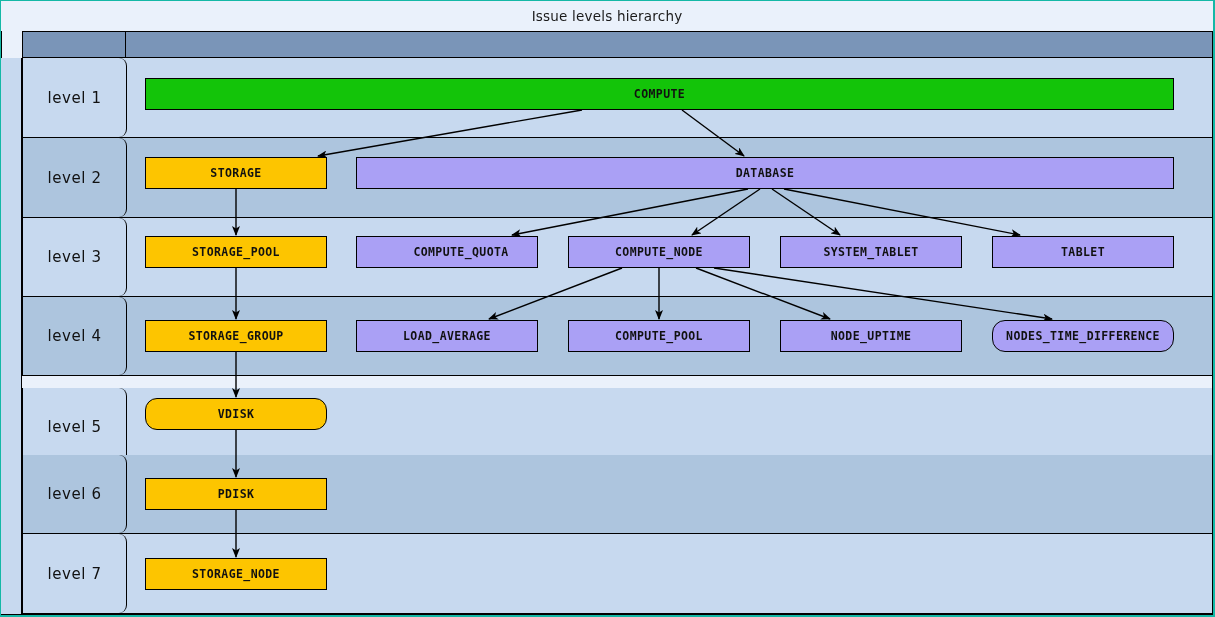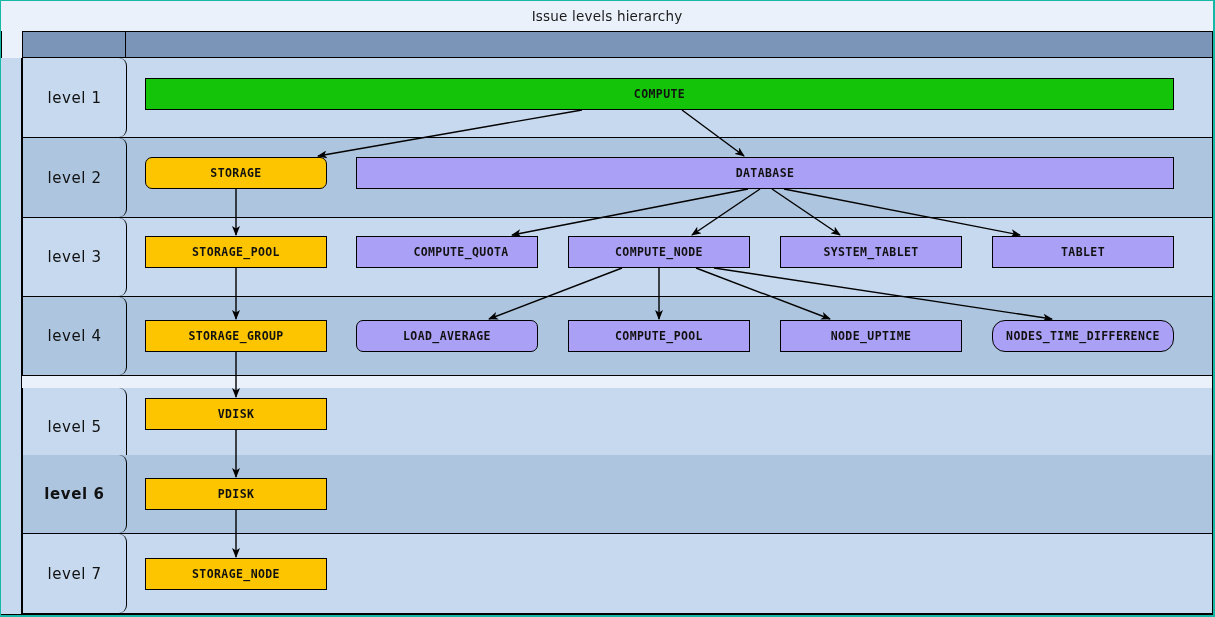--- a/index.html
+++ b/index.html
@@ -160,21 +160,21 @@
       </div>
       <div class="row odd" style="top: 218px; height: 79px;">
         <div class="row-label">level 3</div>
       </div>
       <div class="row even" style="top: 297px; height: 79px;">
         <div class="row-label">level 4</div>
       </div>
       <div class="row odd" style="top: 388px; height: 79px;">
         <div class="row-label">level 5</div>
       </div>
-      <div class="row even" style="top: 455px; height: 79px; font-weight: bold;">
+      <div class="row even" style="top: 455px; height: 79px;">
         <div class="row-label">level 6</div>
       </div>
       <div class="row odd" style="top: 534px; height: 80px;">
         <div class="row-label">level 7</div>
       </div>
     </div>
 
   <svg id="edges" viewBox="0 0 1215 617" xmlns="http://www.w3.org/2000/svg">
     <defs>
       <marker id="arrowhead" markerWidth="10" markerHeight="8" refX="9" refY="4" orient="auto" markerUnits="userSpaceOnUse">
@@ -195,30 +195,30 @@
         <line x1="696" y1="268" x2="830" y2="319" stroke="#000000" stroke-width="1.4" marker-end="url(#arrowhead)"></line>
         <line x1="714" y1="268" x2="1052" y2="319" stroke="#000000" stroke-width="1.4" marker-end="url(#arrowhead)"></line>
         <line x1="236" y1="352" x2="236" y2="397" stroke="#000000" stroke-width="1.4" marker-end="url(#arrowhead)"></line>
         <line x1="236" y1="430" x2="236" y2="477" stroke="#000000" stroke-width="1.4" marker-end="url(#arrowhead)"></line>
         <line x1="236" y1="510" x2="236" y2="557" stroke="#000000" stroke-width="1.4" marker-end="url(#arrowhead)"></line>
       </g>
   </svg>
 
   <div id="nodes">
       <div class="node green" style="left: 145px; top: 78px; width: 1029px;">COMPUTE</div>
-      <div class="node yellow" style="left: 145px; top: 157px; width: 182px; border-radius: 7px;">STORAGE</div>
+      <div class="node yellow" style="left: 145px; top: 157px; width: 182px;">STORAGE</div>
       <div class="node purple" style="left: 356px; top: 157px; width: 818px;">DATABASE</div>
       <div class="node yellow" style="left: 145px; top: 236px; width: 182px;">STORAGE_POOL</div>
       <div class="node purple" style="left: 356px; top: 236px; width: 182px; padding-left: 28px;">COMPUTE_QUOTA</div>
       <div class="node purple" style="left: 568px; top: 236px; width: 182px;">COMPUTE_NODE</div>
       <div class="node purple" style="left: 780px; top: 236px; width: 182px;">SYSTEM_TABLET</div>
       <div class="node purple" style="left: 992px; top: 236px; width: 182px;">TABLET</div>
       <div class="node yellow" style="left: 145px; top: 320px; width: 182px;">STORAGE_GROUP</div>
-      <div class="node purple" style="left: 356px; top: 320px; width: 182px; border-radius: 7px;">LOAD_AVERAGE</div>
+      <div class="node purple" style="left: 356px; top: 320px; width: 182px;">LOAD_AVERAGE</div>
       <div class="node purple" style="left: 568px; top: 320px; width: 182px;">COMPUTE_POOL</div>
       <div class="node purple" style="left: 780px; top: 320px; width: 182px;">NODE_UPTIME</div>
       <div class="node purple" style="left: 992px; top: 320px; width: 182px; border-radius: 13px;">NODES_TIME_DIFFERENCE</div>
-      <div class="node yellow" style="left: 145px; top: 398px; width: 182px;">VDISK</div>
+      <div class="node yellow" style="left: 145px; top: 398px; width: 182px; border-radius: 12px;">VDISK</div>
       <div class="node yellow" style="left: 145px; top: 478px; width: 182px;">PDISK</div>
       <div class="node yellow" style="left: 145px; top: 558px; width: 182px;">STORAGE_NODE</div>
     </div>
 
 </div>
 
 </body></html>

